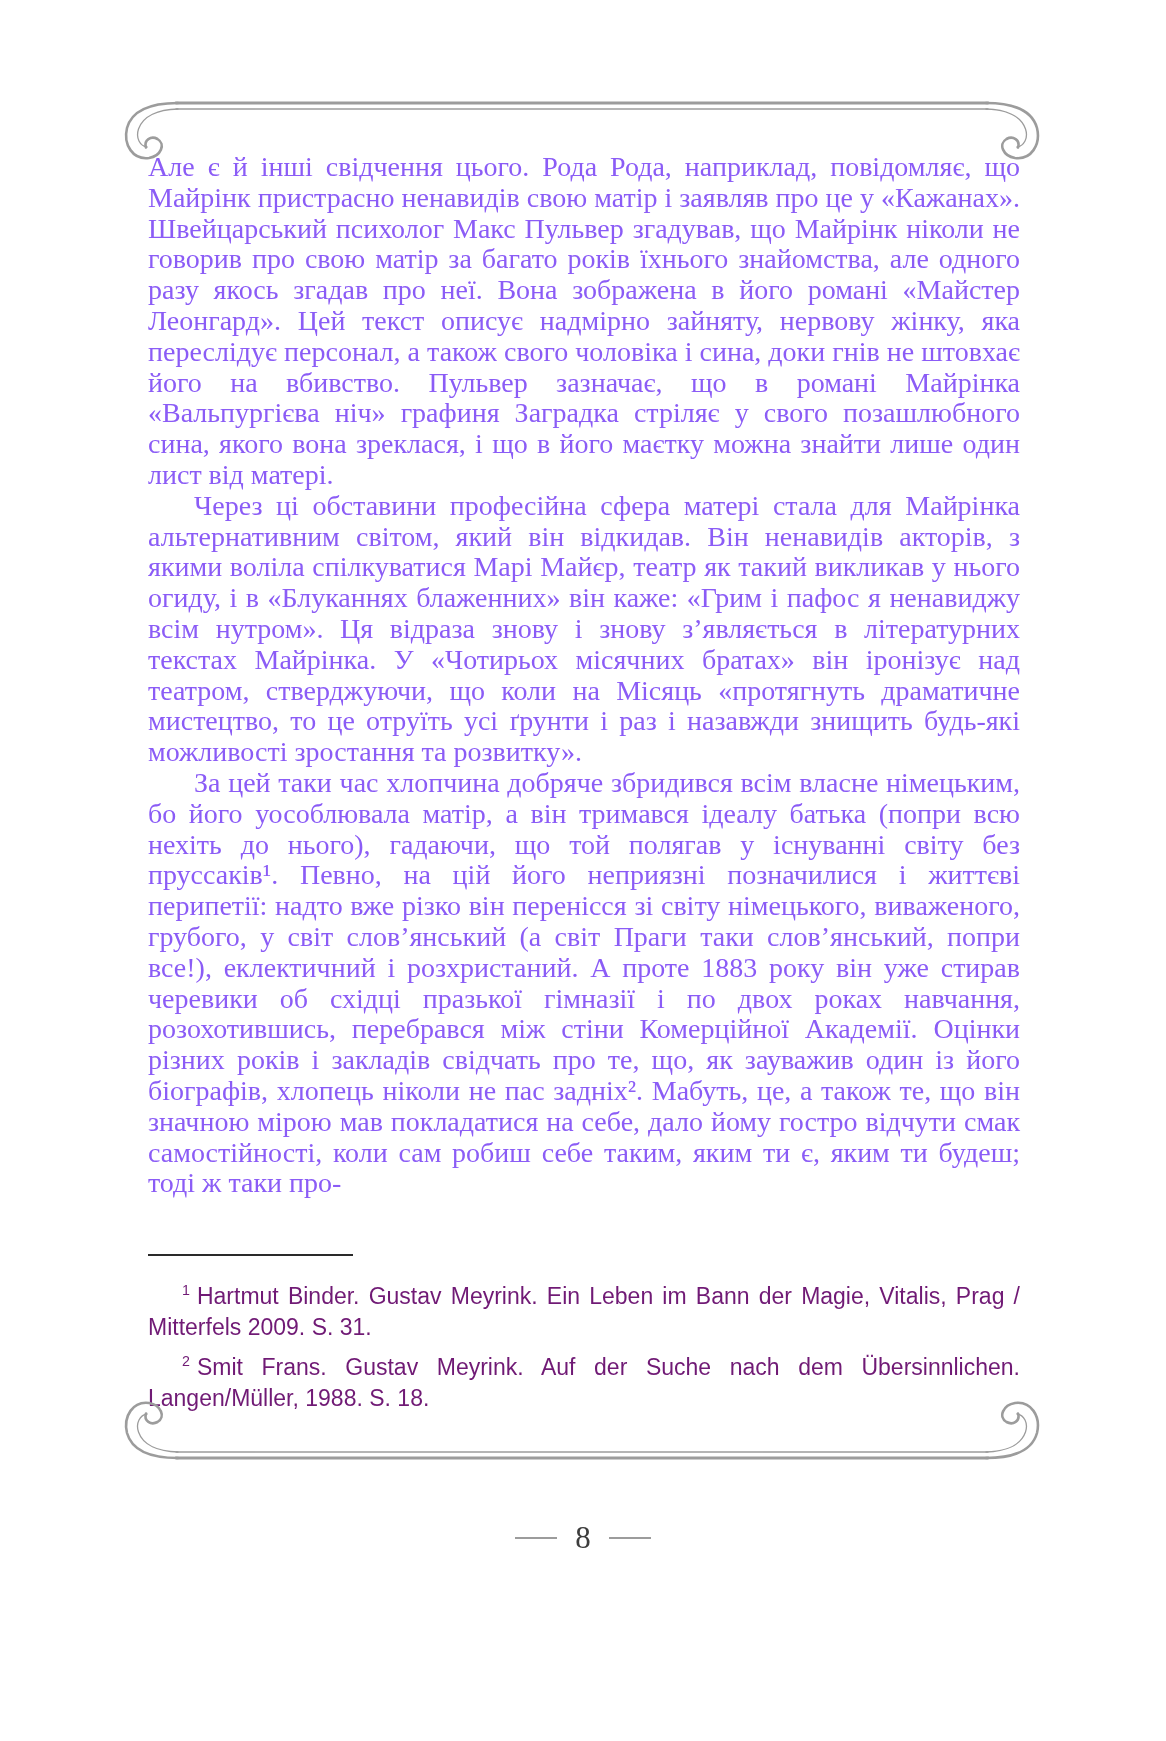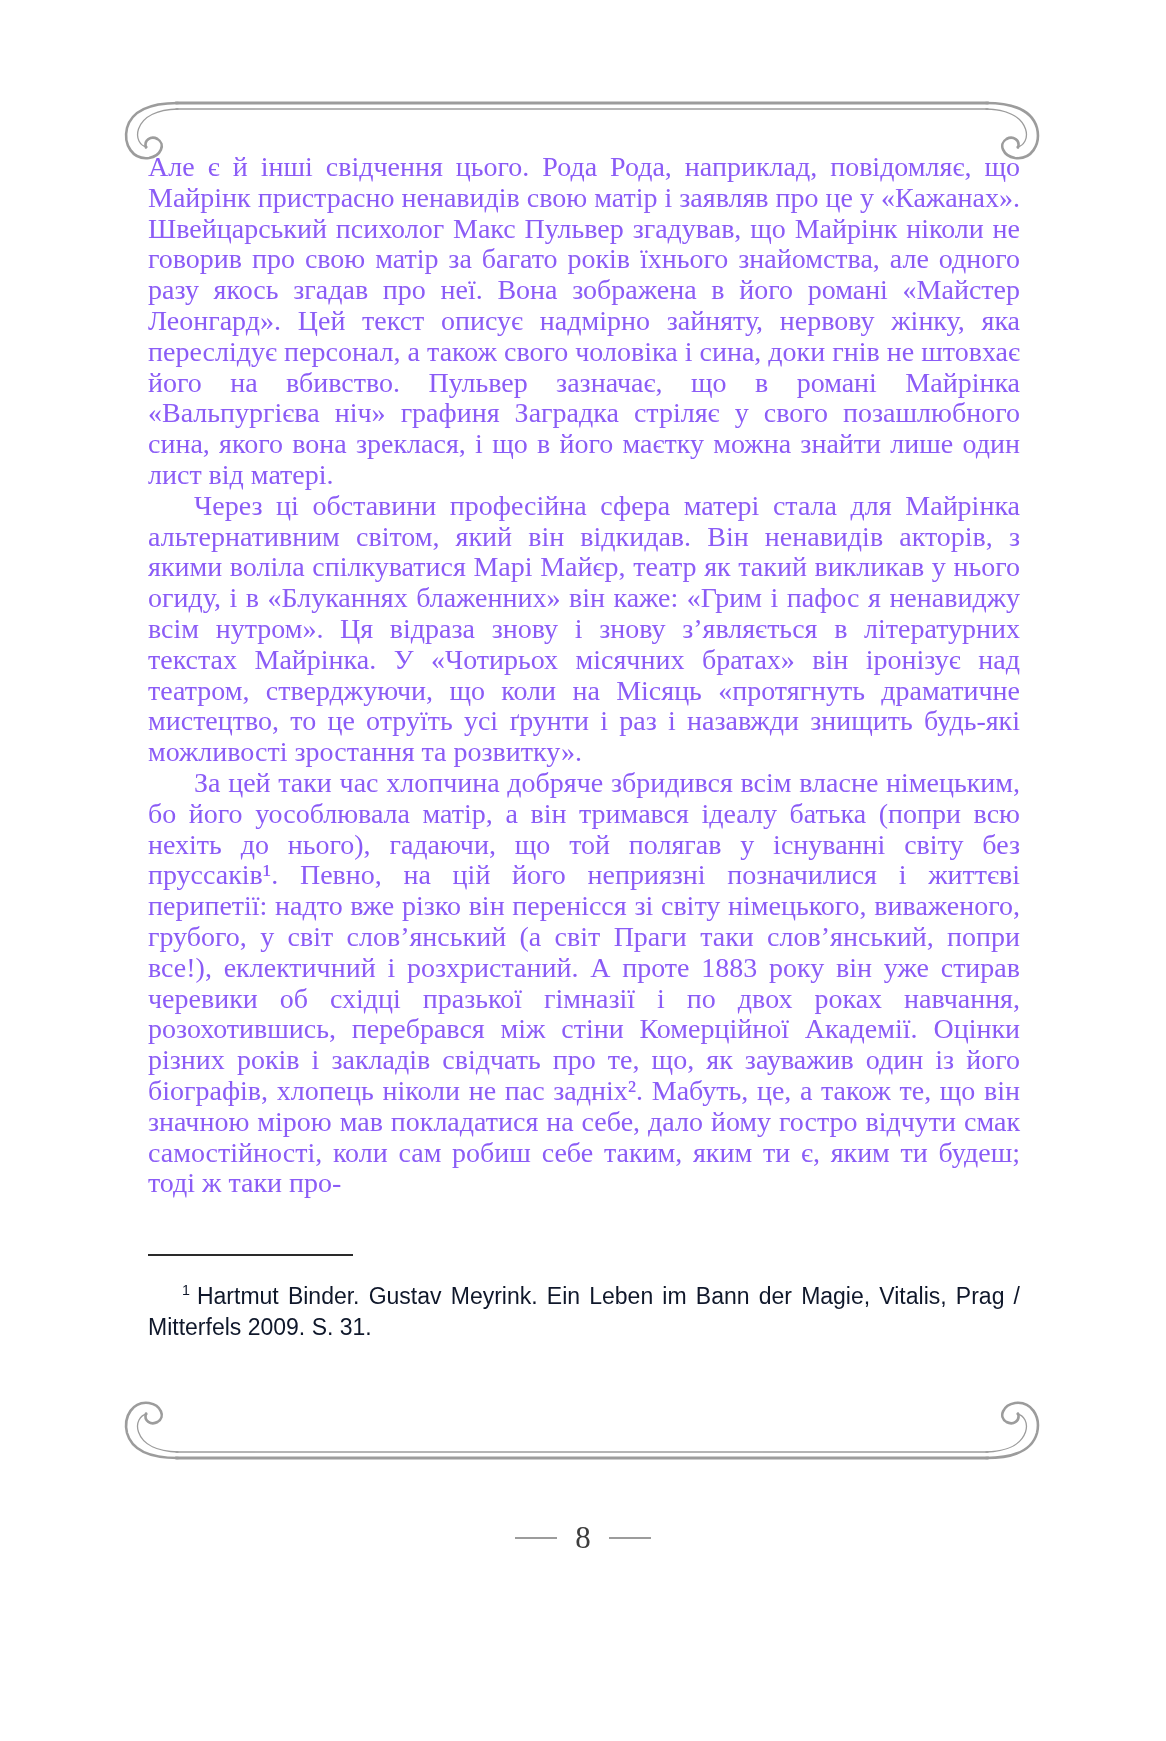--- a/index.html
+++ b/index.html
@@ -52,21 +52,21 @@
     border-top: 2px solid #2a2a2a;
   }
   .footnotes {
     position: absolute;
     left: 148px;
     top: 1281px;
     width: 872px;
     font-family: "Liberation Sans", "DejaVu Sans", sans-serif;
     font-size: 23px;
     line-height: 31px;
-    color: #0f172a;
+    color: #701a75;
     text-align: justify;
   }
   .footnote {
     margin: 0 0 9px 0;
     text-indent: 34px;
   }
   .footnote sup {
     font-size: 0.62em;
     line-height: 0;
     margin-right: 7px;
@@ -119,20 +119,23 @@
     <p class="para">Через ці обставини професійна сфера матері стала для Майрінка альтернативним світом, який він відкидав. Він ненавидів акторів, з якими воліла спілкуватися Марі Майєр, театр як такий викликав у нього огиду, і в «Блуканнях блаженних» він каже: «Грим і пафос я ненавиджу всім нутром». Ця відраза знову і знову з’являється в літературних текстах Майрінка. У «Чотирьох місячних братах» він іронізує над театром, стверджуючи, що коли на Місяць «протягнуть драматичне мистецтво, то це отруїть усі ґрунти і раз і назавжди знищить будь-які можливості зростання та розвитку».</p>
     <p class="para">За цей таки час хлопчина добряче збридився всім власне німецьким, бо його уособлювала матір, а він тримався ідеалу батька (попри всю нехіть до нього), гадаючи, що той полягав у існуванні світу без пруссаків¹. Певно, на цій його неприязні позначилися і життєві перипетії: надто вже різко він перенісся зі світу німецького, виваженого, грубого, у світ слов’янський (а світ Праги таки слов’янський, попри все!), еклектичний і розхристаний. А проте 1883 року він уже стирав черевики об східці празької гімназії і по двох роках навчання, розохотившись, перебрався між стіни Комерційної Академії. Оцінки різних років і закладів свідчать про те, що, як зауважив один із його біографів, хлопець ніколи не пас задніх². Мабуть, це, а також те, що він значною мірою мав покладатися на себе, дало йому гостро відчути смак самостійності, коли сам робиш себе таким, яким ти є, яким ти будеш; тоді ж таки про-</p>
   </main>
 
   <div class="footnote-rule"></div>
 
   <section class="footnotes">
     <p class="footnote">
       <sup>1</sup><span>Hartmut Binder. Gustav Meyrink. Ein Leben im Bann der Magie, Vitalis, Prag / Mitterfels 2009. S. 31.</span>
     </p>
+    <p class="footnote">
+      <sup>2</sup><span>Smit Frans. Gustav Meyrink. Auf der Suche nach dem Übersinnlichen. Langen/Müller, 1988. S. 18.</span>
+    </p>
   </section>
 
   <svg class="ornament bottom" viewBox="0 0 932 72" aria-hidden="true">
     <g fill="none" stroke="#9c9c9c" stroke-linecap="round">
       <line x1="60" y1="7" x2="872" y2="7" stroke-width="2.8"></line>
       <line x1="60" y1="13" x2="872" y2="13" stroke-width="1.3"></line>
       <g>
         <path d="M 62 7 C 36 7, 16 14, 11 32 C 7 49, 17 64, 33 62 C 45 60, 50 48, 41.5 43 C 35 39.5, 27.5 44, 30 51.5" stroke-width="2.6"></path>
         <path d="M 62 13 C 42 13.5, 27 20, 22.5 33 C 19.5 42, 24 50, 31 51" stroke-width="1.3"></path>
       </g>

